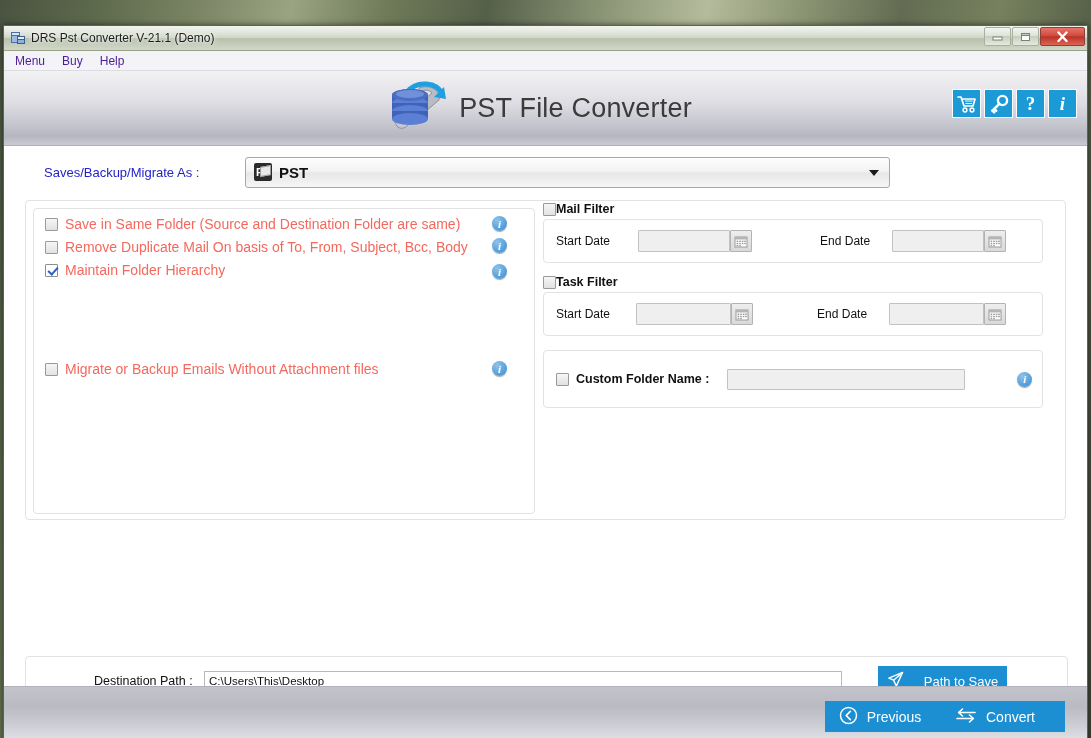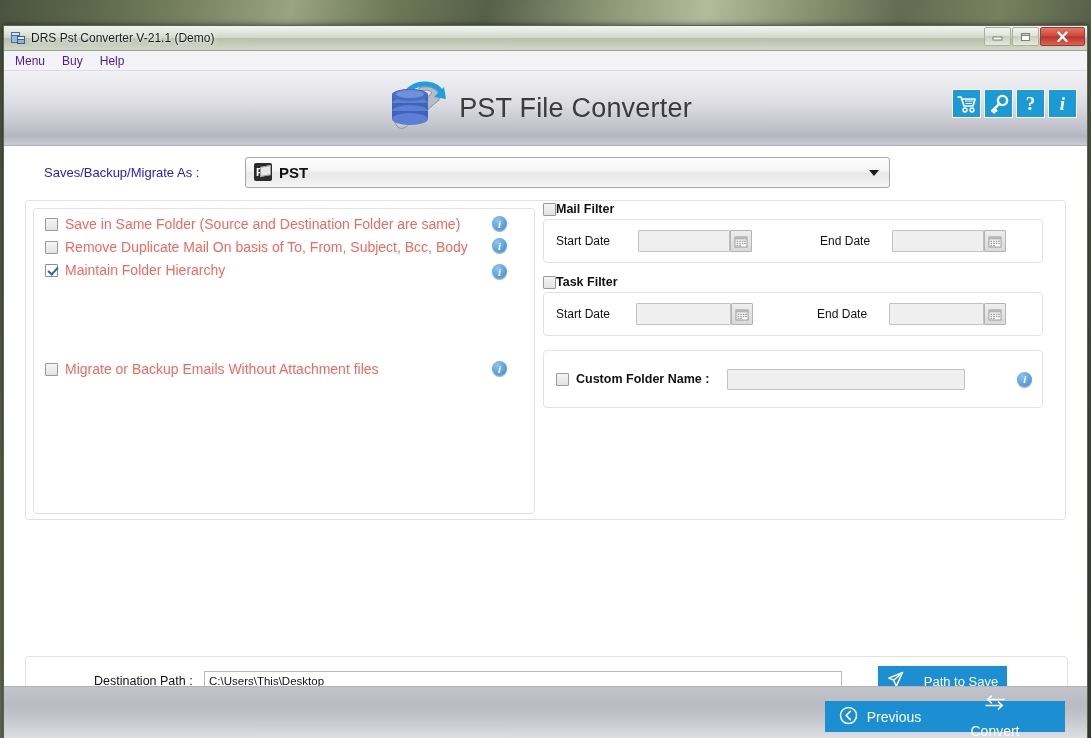--- a/index.html
+++ b/index.html
@@ -424,21 +424,21 @@
     border: none;
     display: flex;
     align-items: center;
     justify-content: center;
     gap: 9px;
     font-size: 14px;
     cursor: pointer;
     font-family: "Liberation Sans", sans-serif;
   }
   #btn-previous { right: 152px; width: 110px; }
-  #btn-convert  { right: 22px;  width: 140px; flex-direction: column; }
+  #btn-convert  { right: 22px;  width: 140px; }
 </style>
 </head>
 <body>
 
 <div id="desktop"></div>
 
 <div id="window">
 
   <div id="titlebar">
     <div class="glass"></div>

